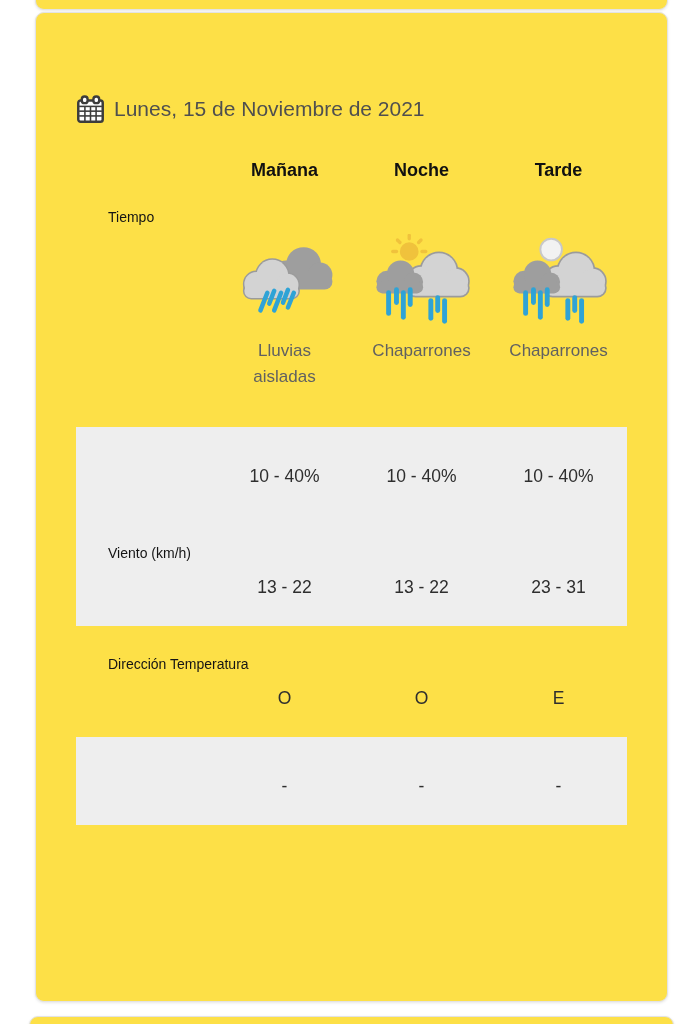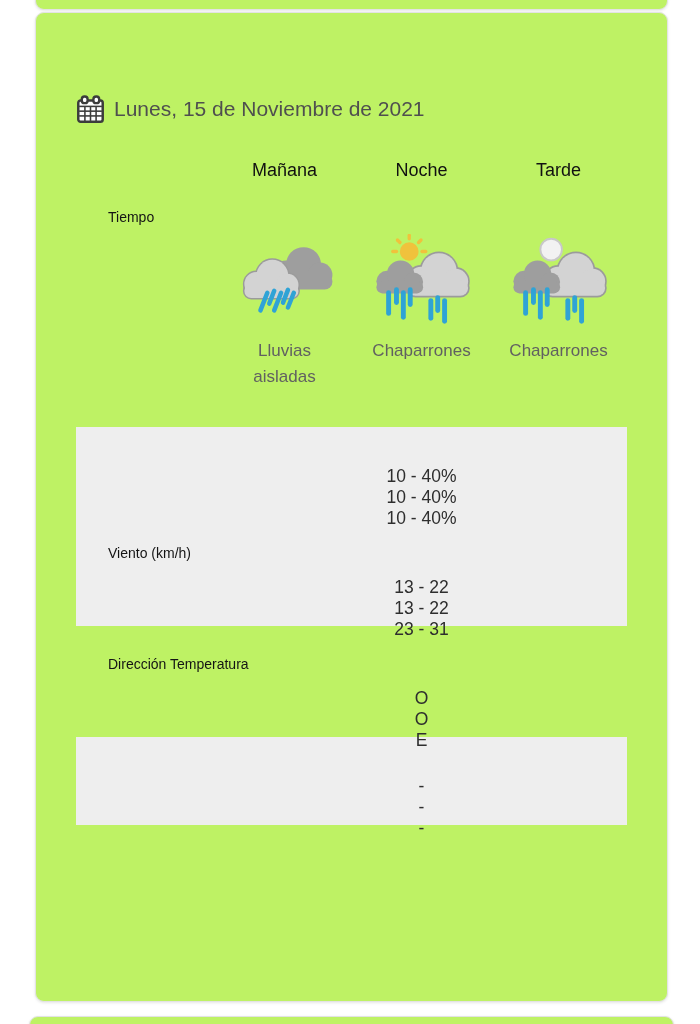--- a/index.html
+++ b/index.html
@@ -3,57 +3,57 @@
 <meta charset="utf-8">
 <style>
   html,body{margin:0;padding:0;}
   body{
     width:700px;height:1024px;position:relative;overflow:hidden;
     background:#ffffff;
     font-family:"Liberation Sans",sans-serif;
     -webkit-font-smoothing:antialiased;
   }
   .card{
-    position:absolute;background:#bef264;
+    position:absolute;background:#fde047;
     border:1px solid #e3e3e3;border-radius:9px;
     box-shadow:0 1px 3px rgba(0,0,0,.10);
     box-sizing:border-box;
   }
   .prev-card{left:35px;width:633px;top:-34px;height:44px;}
   .main-card{left:35px;width:633px;top:12px;height:990px;}
   .next-card{left:29px;width:645px;top:1016px;height:60px;}
 
   .card-inner{padding:0 40px;}
 
   .date-row{
     margin-top:81px;height:30px;
     display:flex;align-items:center;gap:9px;
     color:#4f4f4f;font-size:21px;
   }
   .date-row svg{flex:0 0 auto;}
 
   .grid{display:flex;padding-left:140px;}
   .grid > div{flex:1;text-align:center;min-width:0;}
 
-  .head-row{margin-top:36px;height:22px;font-weight:400;font-size:18px;color:#111;}
+  .head-row{margin-top:36px;height:22px;font-weight:700;font-size:18px;color:#111;}
 
   .row-label{
     padding-left:32px;font-weight:400;font-size:14px;color:#141414;
     height:23px;line-height:23px;white-space:nowrap;
   }
   .tiempo-label{margin-top:24px;}
   .icons-row{margin-top:5px;height:92px;align-items:center;}
   .icons-row svg{display:block;margin:0 auto;}
   .captions-row{margin-top:8px;min-height:54px;font-size:17px;color:#616161;line-height:1.55;}
   .captions-row .cap{max-width:112px;margin:4px auto;}
 
   .band{padding:27px 0 28px 0;margin:0;}
   .band.first{margin-top:32px;}
   .band.shaded{background:#eeeeee;}
-  .vals{margin-top:12px;font-size:17.5px;color:#2e2e2e;height:21px;flex-direction:column;}
+  .vals{margin-top:12px;font-size:17.5px;color:#2e2e2e;height:21px;}
 </style>
 </head>
 <body>
 
 <svg width="0" height="0" style="position:absolute" aria-hidden="true">
   <defs>
     <g id="cl">
       <circle cx="21" cy="37" r="13"></circle>
       <circle cx="38" cy="28" r="17"></circle>
       <circle cx="54" cy="38" r="12"></circle>

